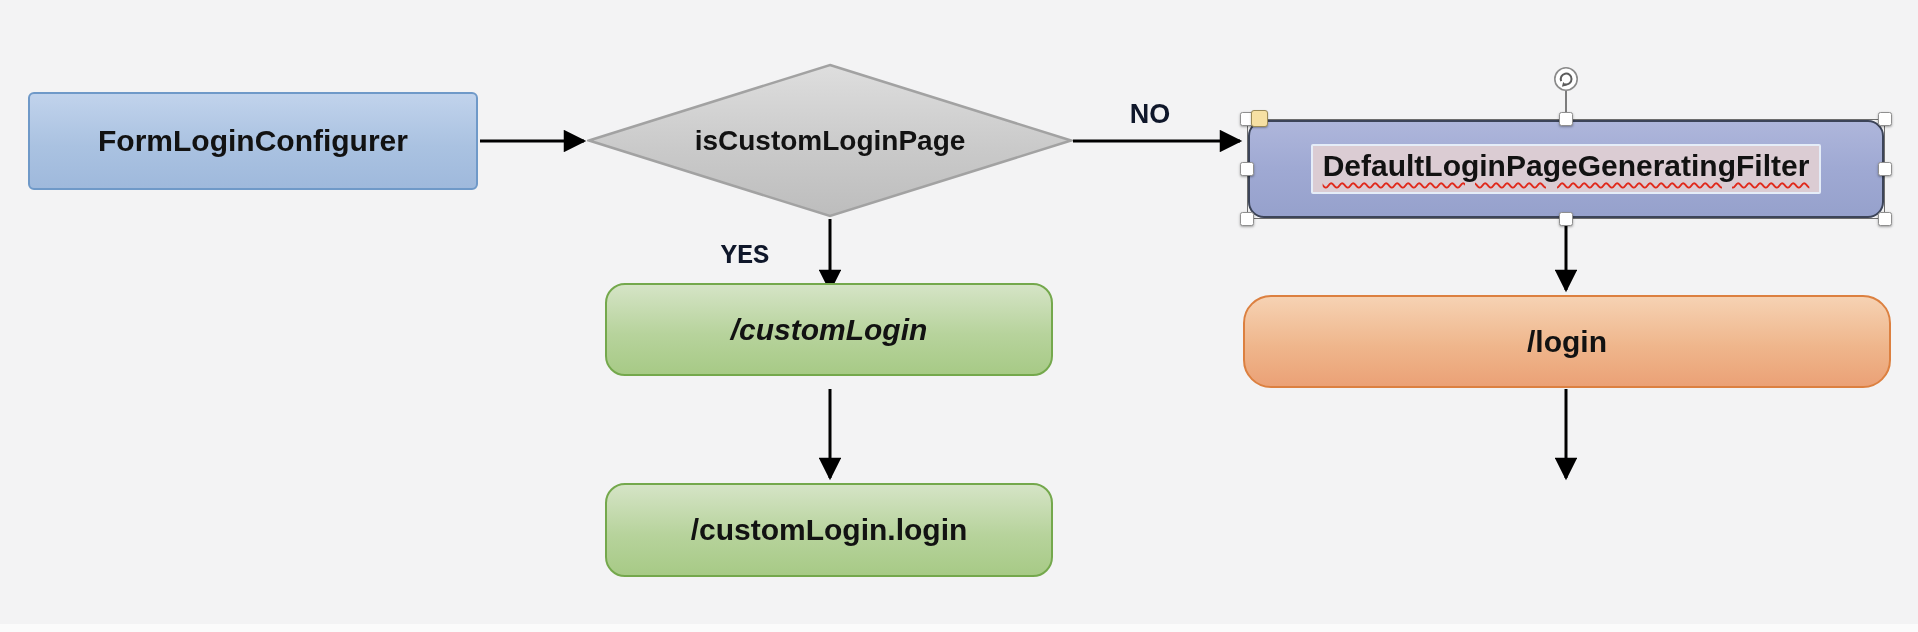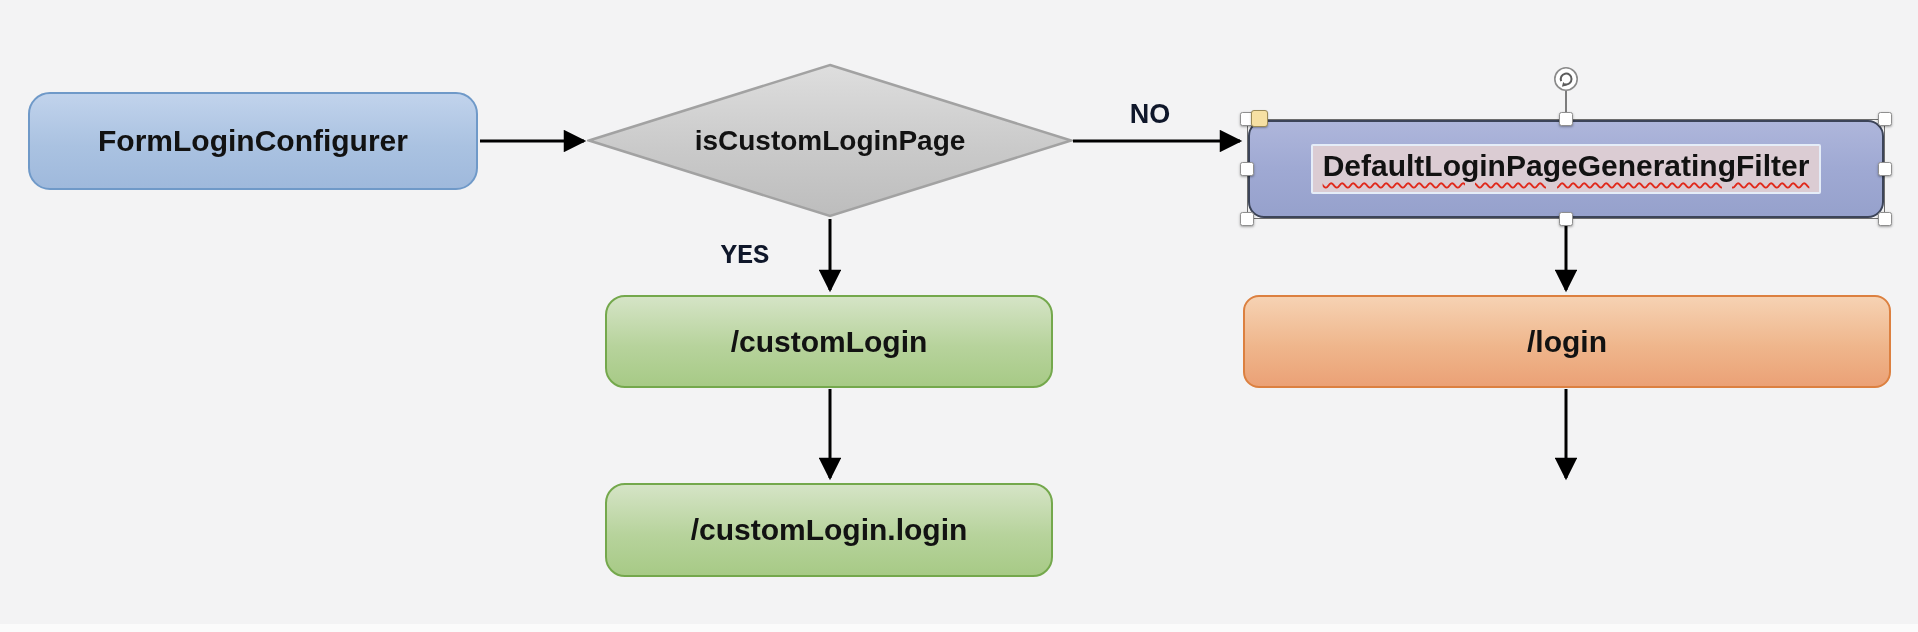--- a/index.html
+++ b/index.html
@@ -15,33 +15,33 @@
   
   .node{
     position:absolute;display:flex;align-items:center;justify-content:center;
     font-weight:700;text-align:center;box-sizing:border-box;
   }
   .node .lbl{white-space:nowrap;}
 
   .node-blue{
     left:28px;top:92px;width:450px;height:98px;
     background:linear-gradient(180deg,#c1d3ec 0%,#aac2e1 55%,#9fb9dc 100%);
-    border:2.5px solid #6f99c8;border-radius:22px;font-size:30px;
+    border:2.5px solid #6f99c8;border-radius:6px;font-size:30px;
   }
   .node-green{
     width:448px;height:93px;
     background:linear-gradient(180deg,#d5e4c6 0%,#b7d39c 55%,#a7ca86 100%);
     border:2.5px solid #74a84c;border-radius:20px;font-size:30px;
   }
-  .g1{left:605px;top:295px;}
+  .g1{left:605px;top:283px;font-style:italic;}
   .g2{left:605px;top:483px;height:94px;}
   .node-orange{
     width:648px;height:93px;
     background:linear-gradient(180deg,#f6d2b3 0%,#efb68c 55%,#eba176 100%);
-    border:2.5px solid #dc8040;border-radius:16px;font-size:30px;
+    border:2.5px solid #dc8040;border-radius:28px;font-size:30px;
   }
   .o1{left:1243px;top:295px;}
   .o2{left:1243px;top:483px;height:94px;}
 
   
   .diamond-wrap{position:absolute;left:587px;top:63px;width:486px;height:155px;}
   .diamond-wrap svg{position:absolute;inset:0;}
   .diamond-label{
     position:absolute;inset:0;display:flex;align-items:center;justify-content:center;
     font-weight:700;font-size:28px;

